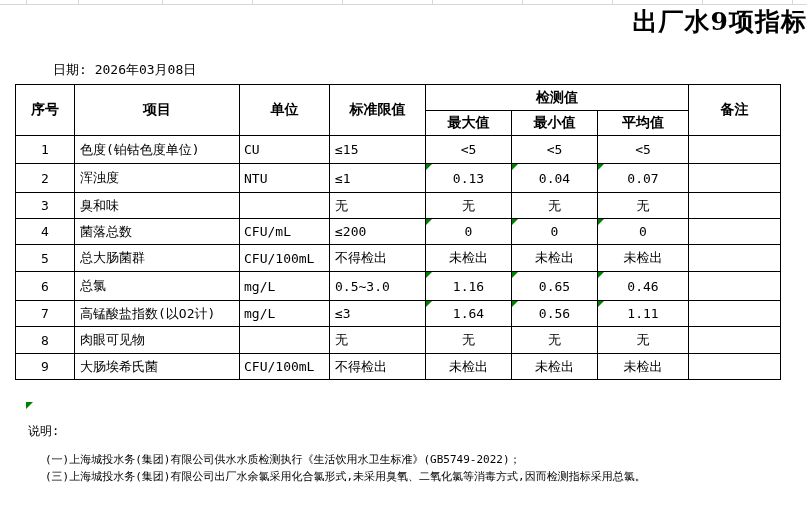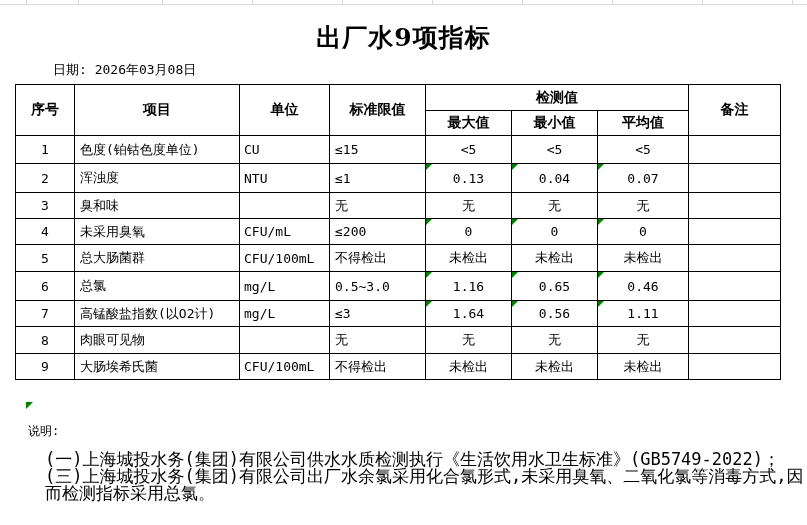--- a/index.html
+++ b/index.html
@@ -10,23 +10,23 @@
   }
   
   .excel-strip{
     position:absolute;left:0;top:0;width:807px;height:4px;
     border-bottom:1px solid #d8d8d8;background:#fff;
   }
   .excel-strip .vline{
     position:absolute;top:0;width:1px;height:4px;background:#d8d8d8;
   }
   .title{
-    position:absolute;left:0;top:5px;width:807px;text-align:center;
+    position:absolute;left:0;top:5px;width:807px;text-align:right;
     font-family:"DejaVu Serif","Liberation Serif",serif;
-    font-size:25px;font-weight:bold;letter-spacing:1px;margin-top:16px;
+    font-size:25px;font-weight:bold;letter-spacing:1px;
   }
   .date-line{
     position:absolute;left:53px;top:61px;font-size:13px;
   }
   table.indicators{
     position:absolute;left:15px;top:84px;
     border-collapse:collapse;table-layout:fixed;width:765px;
     font-size:13px;
   }
   table.indicators th,table.indicators td{
@@ -43,21 +43,21 @@
   
   .flag{
     position:absolute;left:0;top:0;width:0;height:0;
     border-top:6px solid #008000;border-right:6px solid transparent;
   }
   .flag-standalone{
     position:absolute;left:26px;top:402px;width:0;height:0;
     border-top:7px solid #008000;border-right:7px solid transparent;
   }
   .notes-label{position:absolute;left:28px;top:423px;font-size:12px;}
-  .notes{position:absolute;left:45px;top:451px;font-size:17px;line-height:17px;}
+  .notes{position:absolute;left:45px;top:451px;font-size:11px;line-height:17px;}
 </style>
 </head>
 <body>
 
 <div class="excel-strip" id="excel-strip" style="border-bottom-color: rgb(216, 216, 216);">
     <div class="vline" style="left: 26px; background: rgb(216, 216, 216);"></div>
     <div class="vline" style="left: 78px; background: rgb(216, 216, 216);"></div>
     <div class="vline" style="left: 162px; background: rgb(216, 216, 216);"></div>
     <div class="vline" style="left: 252px; background: rgb(216, 216, 216);"></div>
     <div class="vline" style="left: 342px; background: rgb(216, 216, 216);"></div>
@@ -124,21 +124,21 @@
         <td class="c-item"><span>臭和味</span></td>
         <td class="c-unit"><span></span></td>
         <td class="c-limit"><span>无</span></td>
         <td class="c-val center"><span>无</span></td>
         <td class="c-val center"><span>无</span></td>
         <td class="c-val center"><span>无</span></td>
         <td class="c-remark"></td>
       </tr>
       <tr style="height: 26px;">
         <td class="c-no center"><span>4</span></td>
-        <td class="c-item"><span>未采用臭氧</span></td>
+        <td class="c-item"><span>菌落总数</span></td>
         <td class="c-unit"><span>CFU/mL</span></td>
         <td class="c-limit"><span>≤200</span></td>
         <td class="c-val center"><span class="flag" style="border-top-color: rgb(0, 128, 0);"></span><span>0</span></td>
         <td class="c-val center"><span class="flag" style="border-top-color: rgb(0, 128, 0);"></span><span>0</span></td>
         <td class="c-val center"><span class="flag" style="border-top-color: rgb(0, 128, 0);"></span><span>0</span></td>
         <td class="c-remark"></td>
       </tr>
       <tr style="height: 27px;">
         <td class="c-no center"><span>5</span></td>
         <td class="c-item"><span>总大肠菌群</span></td>

